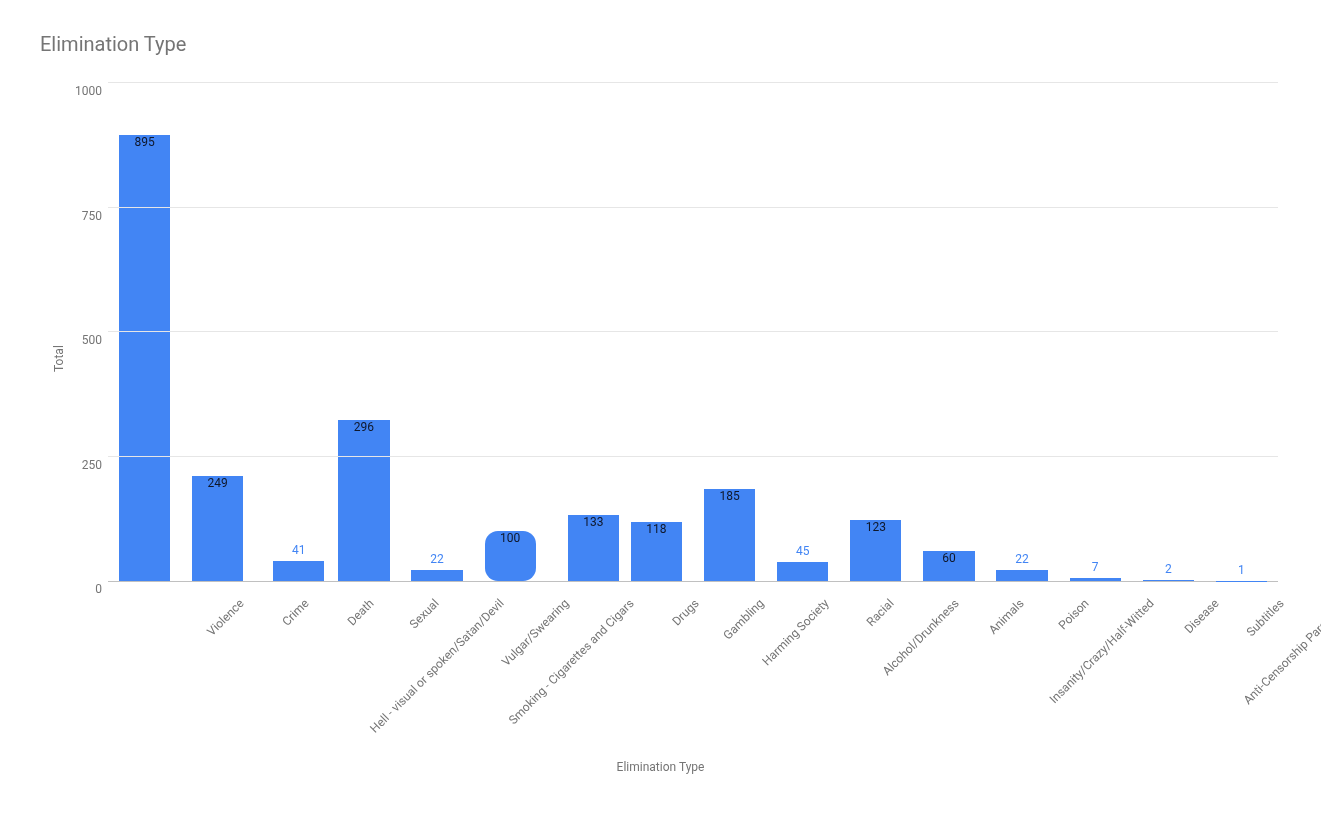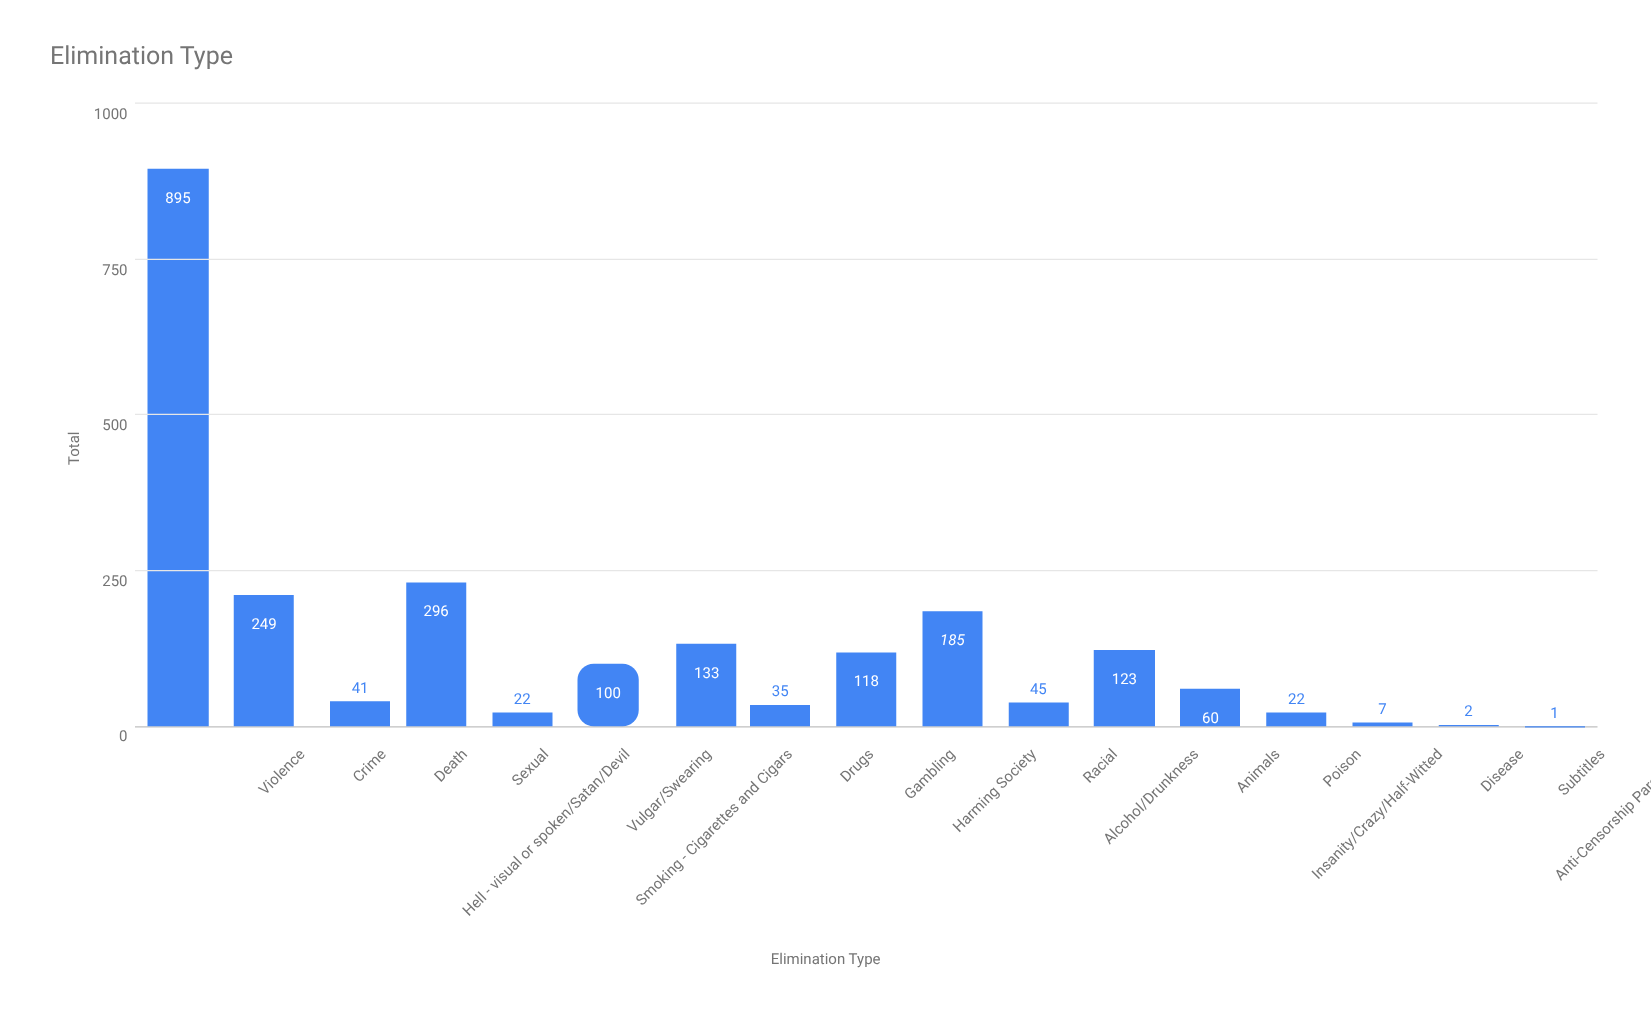--- a/index.html
+++ b/index.html
@@ -68,22 +68,22 @@
   }
   .bar-label {
     position: absolute;
     left: 50%;
     transform: translateX(-50%);
     font-size: 12px;
     white-space: nowrap;
     text-align: center;
   }
   .bar-label.inside {
-    top: 16px;
-    color: #ffffff;
+    top: 0;
+    color: #0f172a;
   }
   .bar-label.outside {
     bottom: 100%;
     margin-bottom: 4px;
     color: #4285f4;
   }
   .x-labels {
     position: relative;
     margin-left: 68px;
     width: 1170px;
@@ -145,51 +145,46 @@
           <div class="bar" style="height: 105.078px; background: rgb(66, 133, 244);">
             <div class="bar-label inside">249</div>
           </div>
         </div>
         <div class="bar-slot">
           <div class="bar" style="height: 20.418px; background: rgb(66, 133, 244); margin-left: 16px;">
             <div class="bar-label outside">41</div>
           </div>
         </div>
         <div class="bar-slot">
-          <div class="bar" style="height: 115px; background: rgb(66, 133, 244);">
+          <div class="bar" style="height: 161px; background: rgb(66, 133, 244);">
             <div class="bar-label inside">296</div>
           </div>
         </div>
         <div class="bar-slot">
           <div class="bar" style="height: 10.956px; background: rgb(66, 133, 244);">
             <div class="bar-label outside">22</div>
           </div>
         </div>
         <div class="bar-slot">
           <div class="bar" style="height: 49.8px; background: rgb(66, 133, 244); border-radius: 13px;">
             <div class="bar-label inside">100</div>
           </div>
         </div>
         <div class="bar-slot">
           <div class="bar" style="height: 66.234px; background: rgb(66, 133, 244); margin-left: 20px;">
             <div class="bar-label inside">133</div>
           </div>
         </div>
         <div class="bar-slot">
-          <div class="bar" style="height: 17.43px; background: rgb(66, 133, 244);">
-            <div class="bar-label outside">35</div>
-          </div>
-        </div>
-        <div class="bar-slot">
           <div class="bar" style="height: 58.764px; background: rgb(66, 133, 244);">
             <div class="bar-label inside">118</div>
           </div>
         </div>
         <div class="bar-slot">
-          <div class="bar" style="height: 92.13px; background: rgb(66, 133, 244); font-style: italic;">
+          <div class="bar" style="height: 92.13px; background: rgb(66, 133, 244);">
             <div class="bar-label inside">185</div>
           </div>
         </div>
         <div class="bar-slot">
           <div class="bar" style="height: 19px; background: rgb(66, 133, 244);">
             <div class="bar-label outside">45</div>
           </div>
         </div>
         <div class="bar-slot">
           <div class="bar" style="height: 61.254px; background: rgb(66, 133, 244);">

